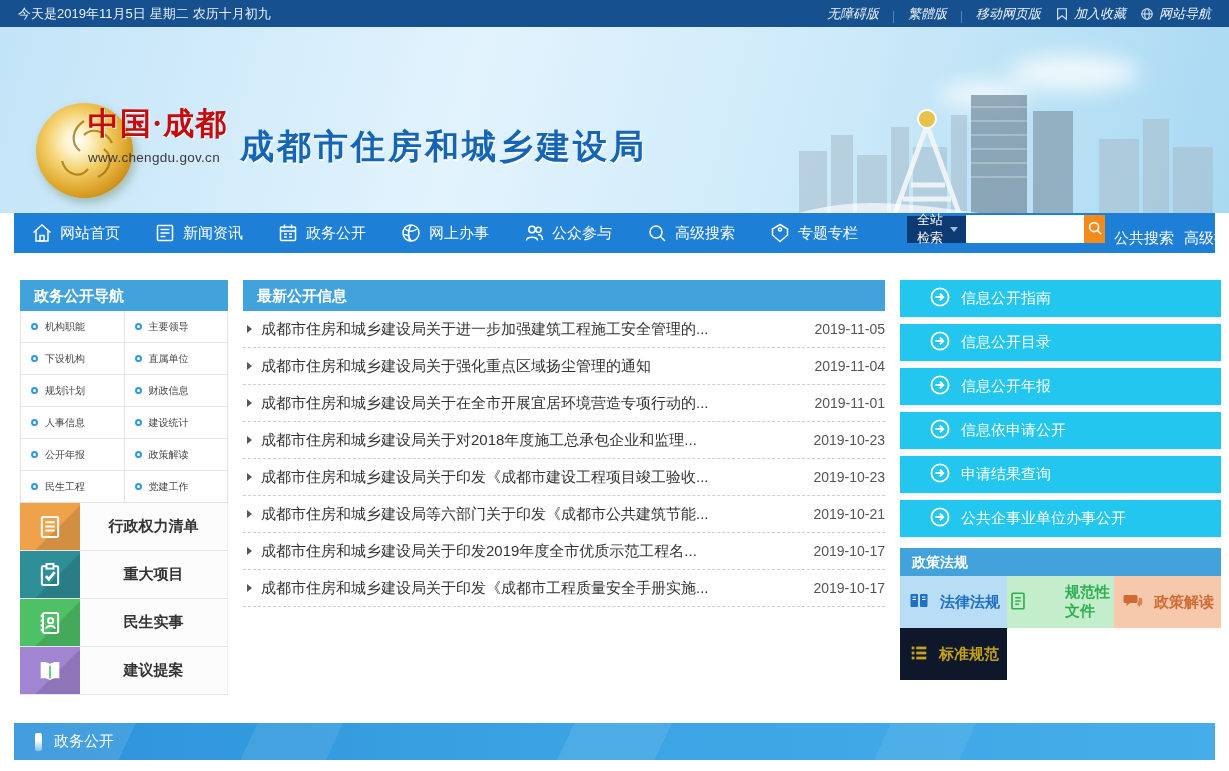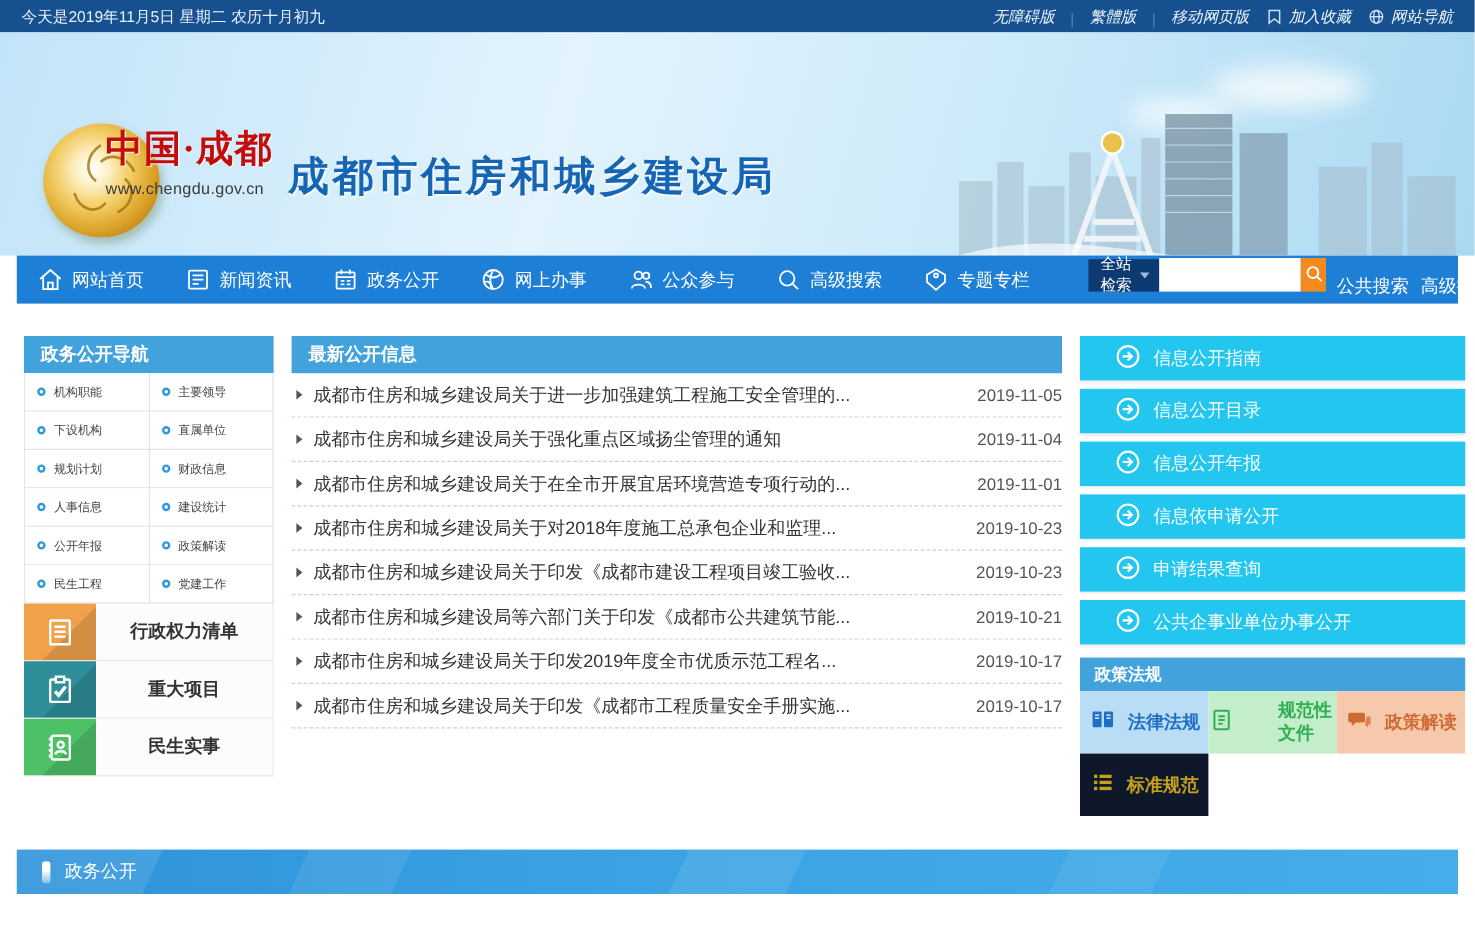--- a/index.html
+++ b/index.html
@@ -356,20 +356,29 @@
       <div class="f-icon" style="background: rgb(78, 193, 103);">
         <svg width="28" height="28" viewBox="0 0 24 24" fill="none" stroke="#fff" stroke-width="1.7">
             <rect x="6" y="3.5" width="13" height="17" rx="1.5"></rect>
             <circle cx="12.5" cy="10" r="2.2"></circle>
             <path d="M8.8 17 c0-3.2 7.4-3.2 7.4 0"></path>
             <path d="M4 6 h2 M4 10 h2 M4 14 h2 M4 18 h2" stroke-width="2"></path>
           </svg>
       </div>
       <div class="f-label">民生实事</div>
     </div>
+    <div class="feature">
+      <div class="f-icon" style="background: rgb(162, 133, 210);">
+        <svg width="28" height="28" viewBox="0 0 24 24" fill="#fff">
+            <path d="M12 6 C10 4.5 7 4 4 4.5 V18.5 C7 18 10 18.5 12 20 C14 18.5 17 18 20 18.5 V4.5 C17 4 14 4.5 12 6 Z M12 7.5 V18"></path>
+            <path d="M12 7.5 V18.5" stroke="#4ec167" stroke-width="1.4"></path>
+          </svg>
+      </div>
+      <div class="f-label">建议提案</div>
+    </div>
   </div>
 
   <div class="col-mid">
     <div class="sec-header">最新公开信息</div>
     <div>
       <div class="news-row">
           <span class="tri"></span>
           <span class="nt">成都市住房和城乡建设局关于进一步加强建筑工程施工安全管理的...</span>
           <span class="nd">2019-11-05</span>
         </div>

